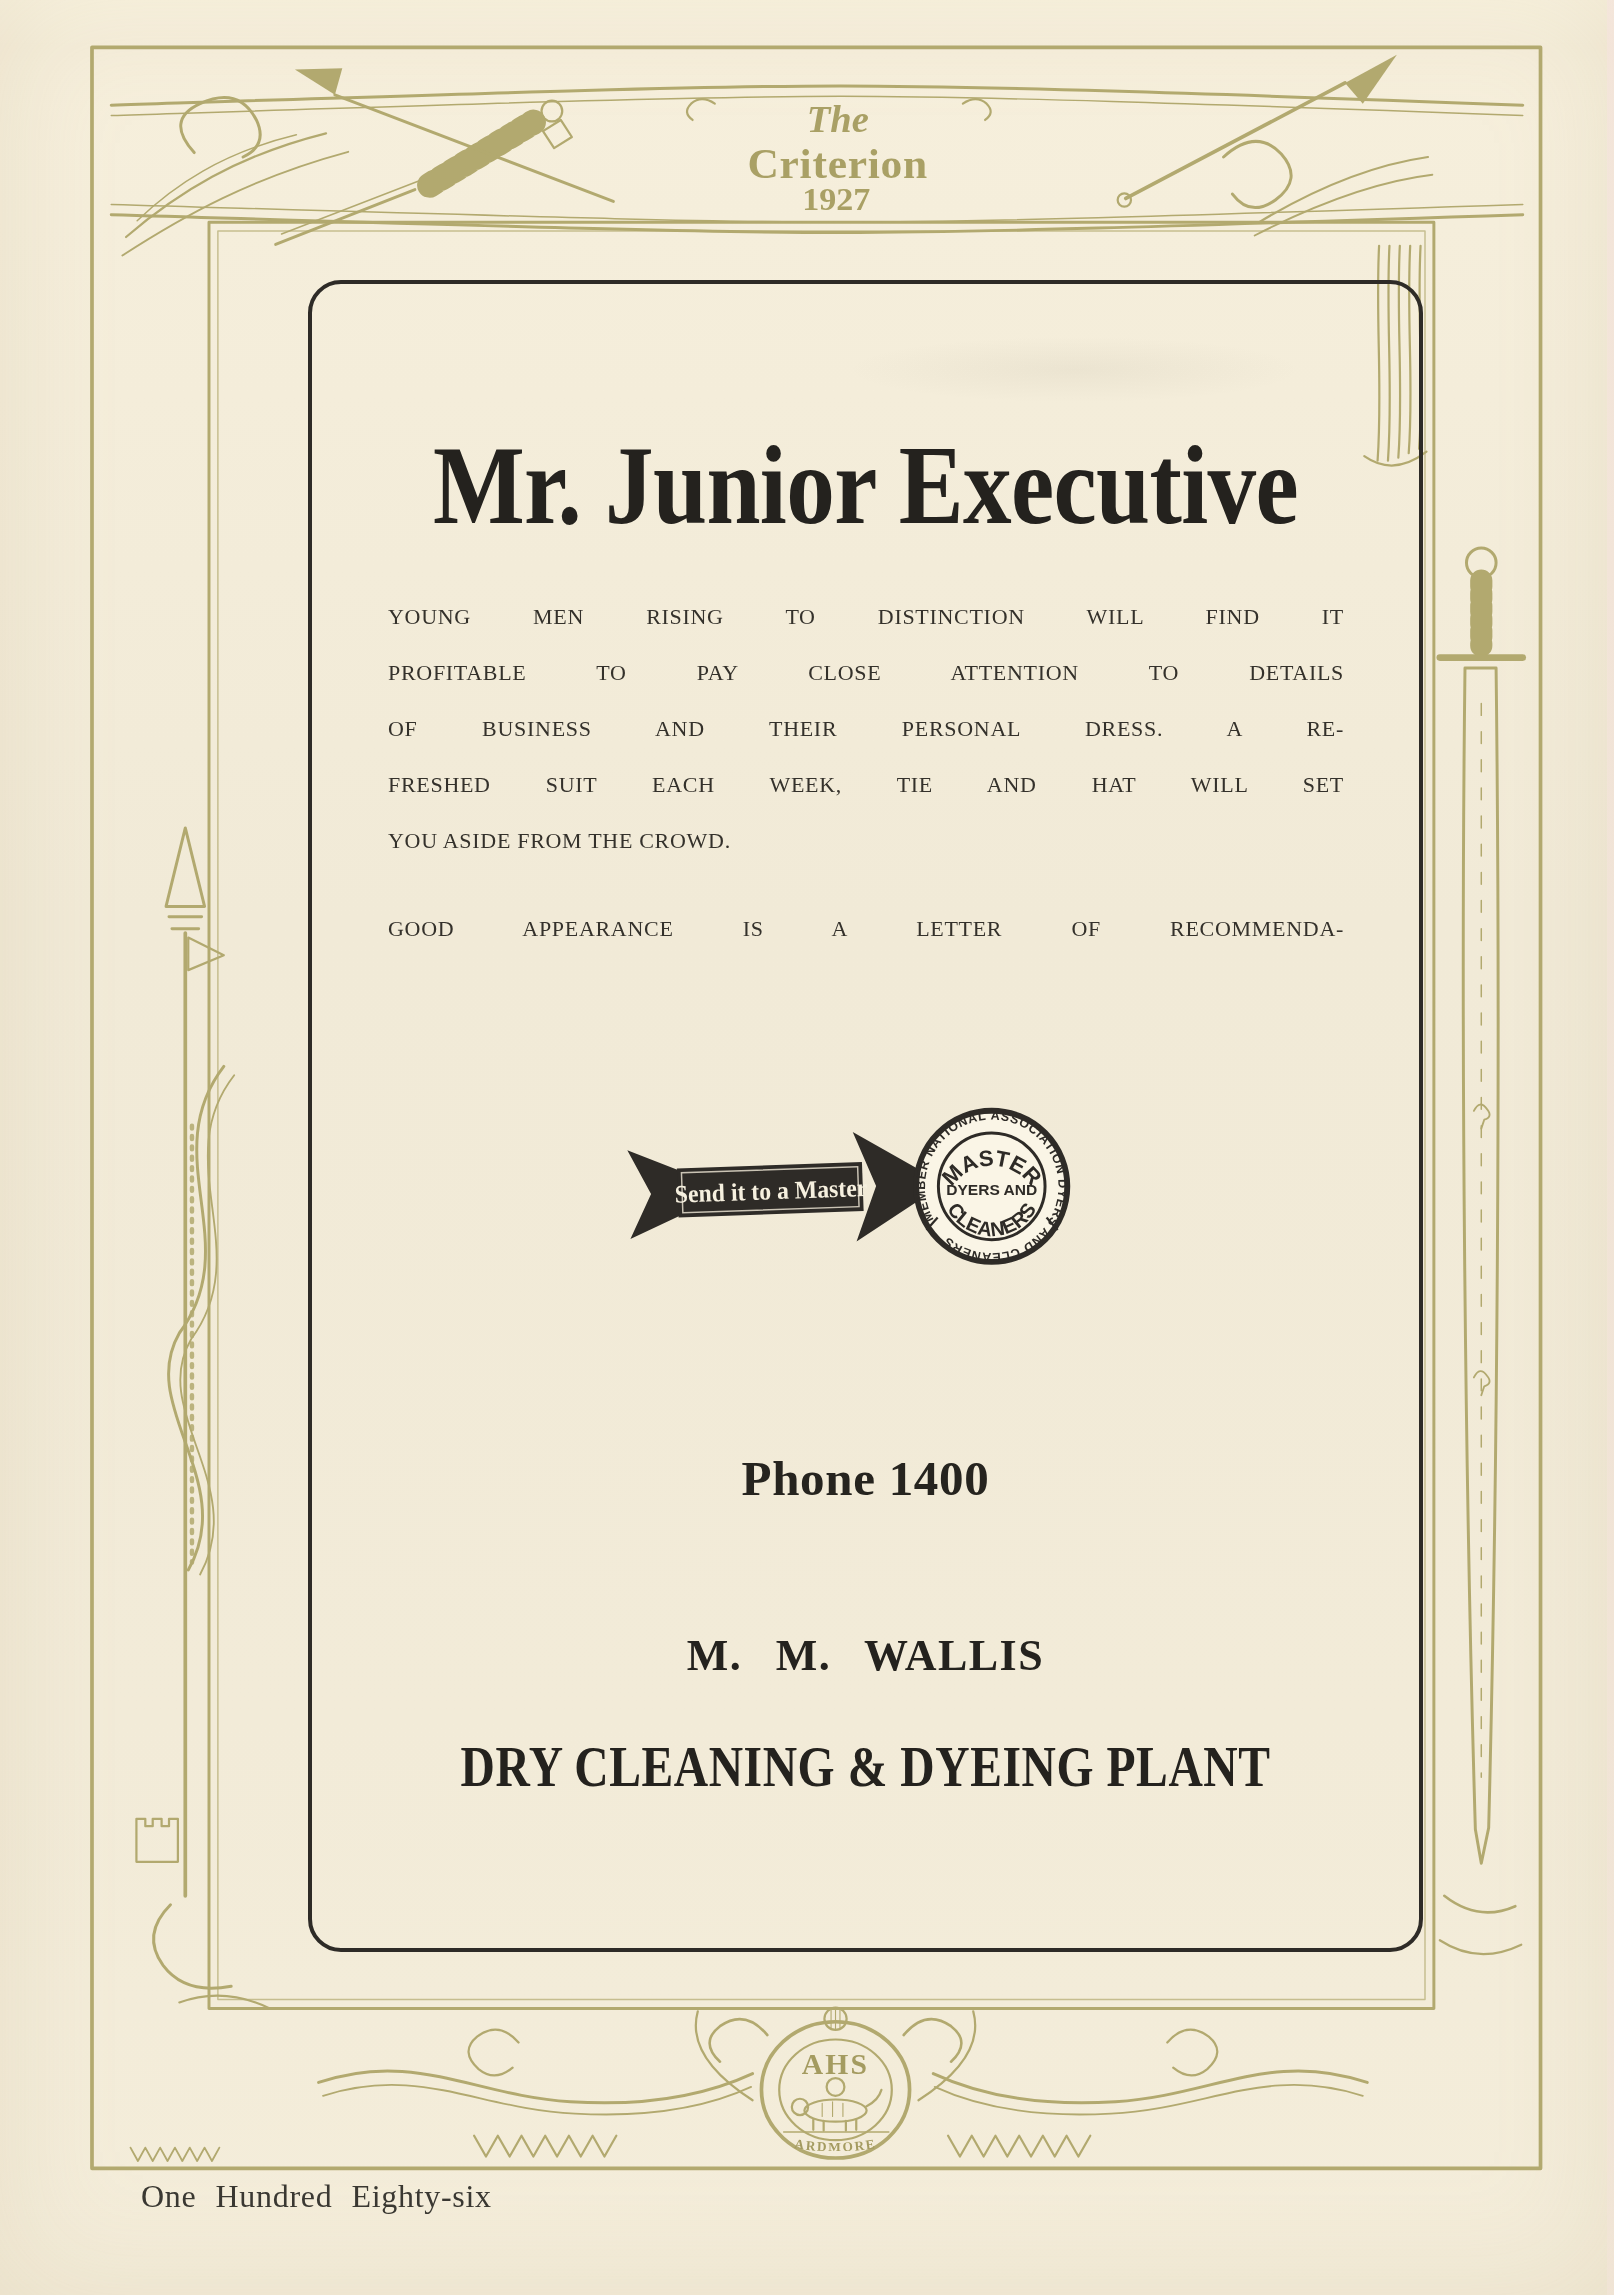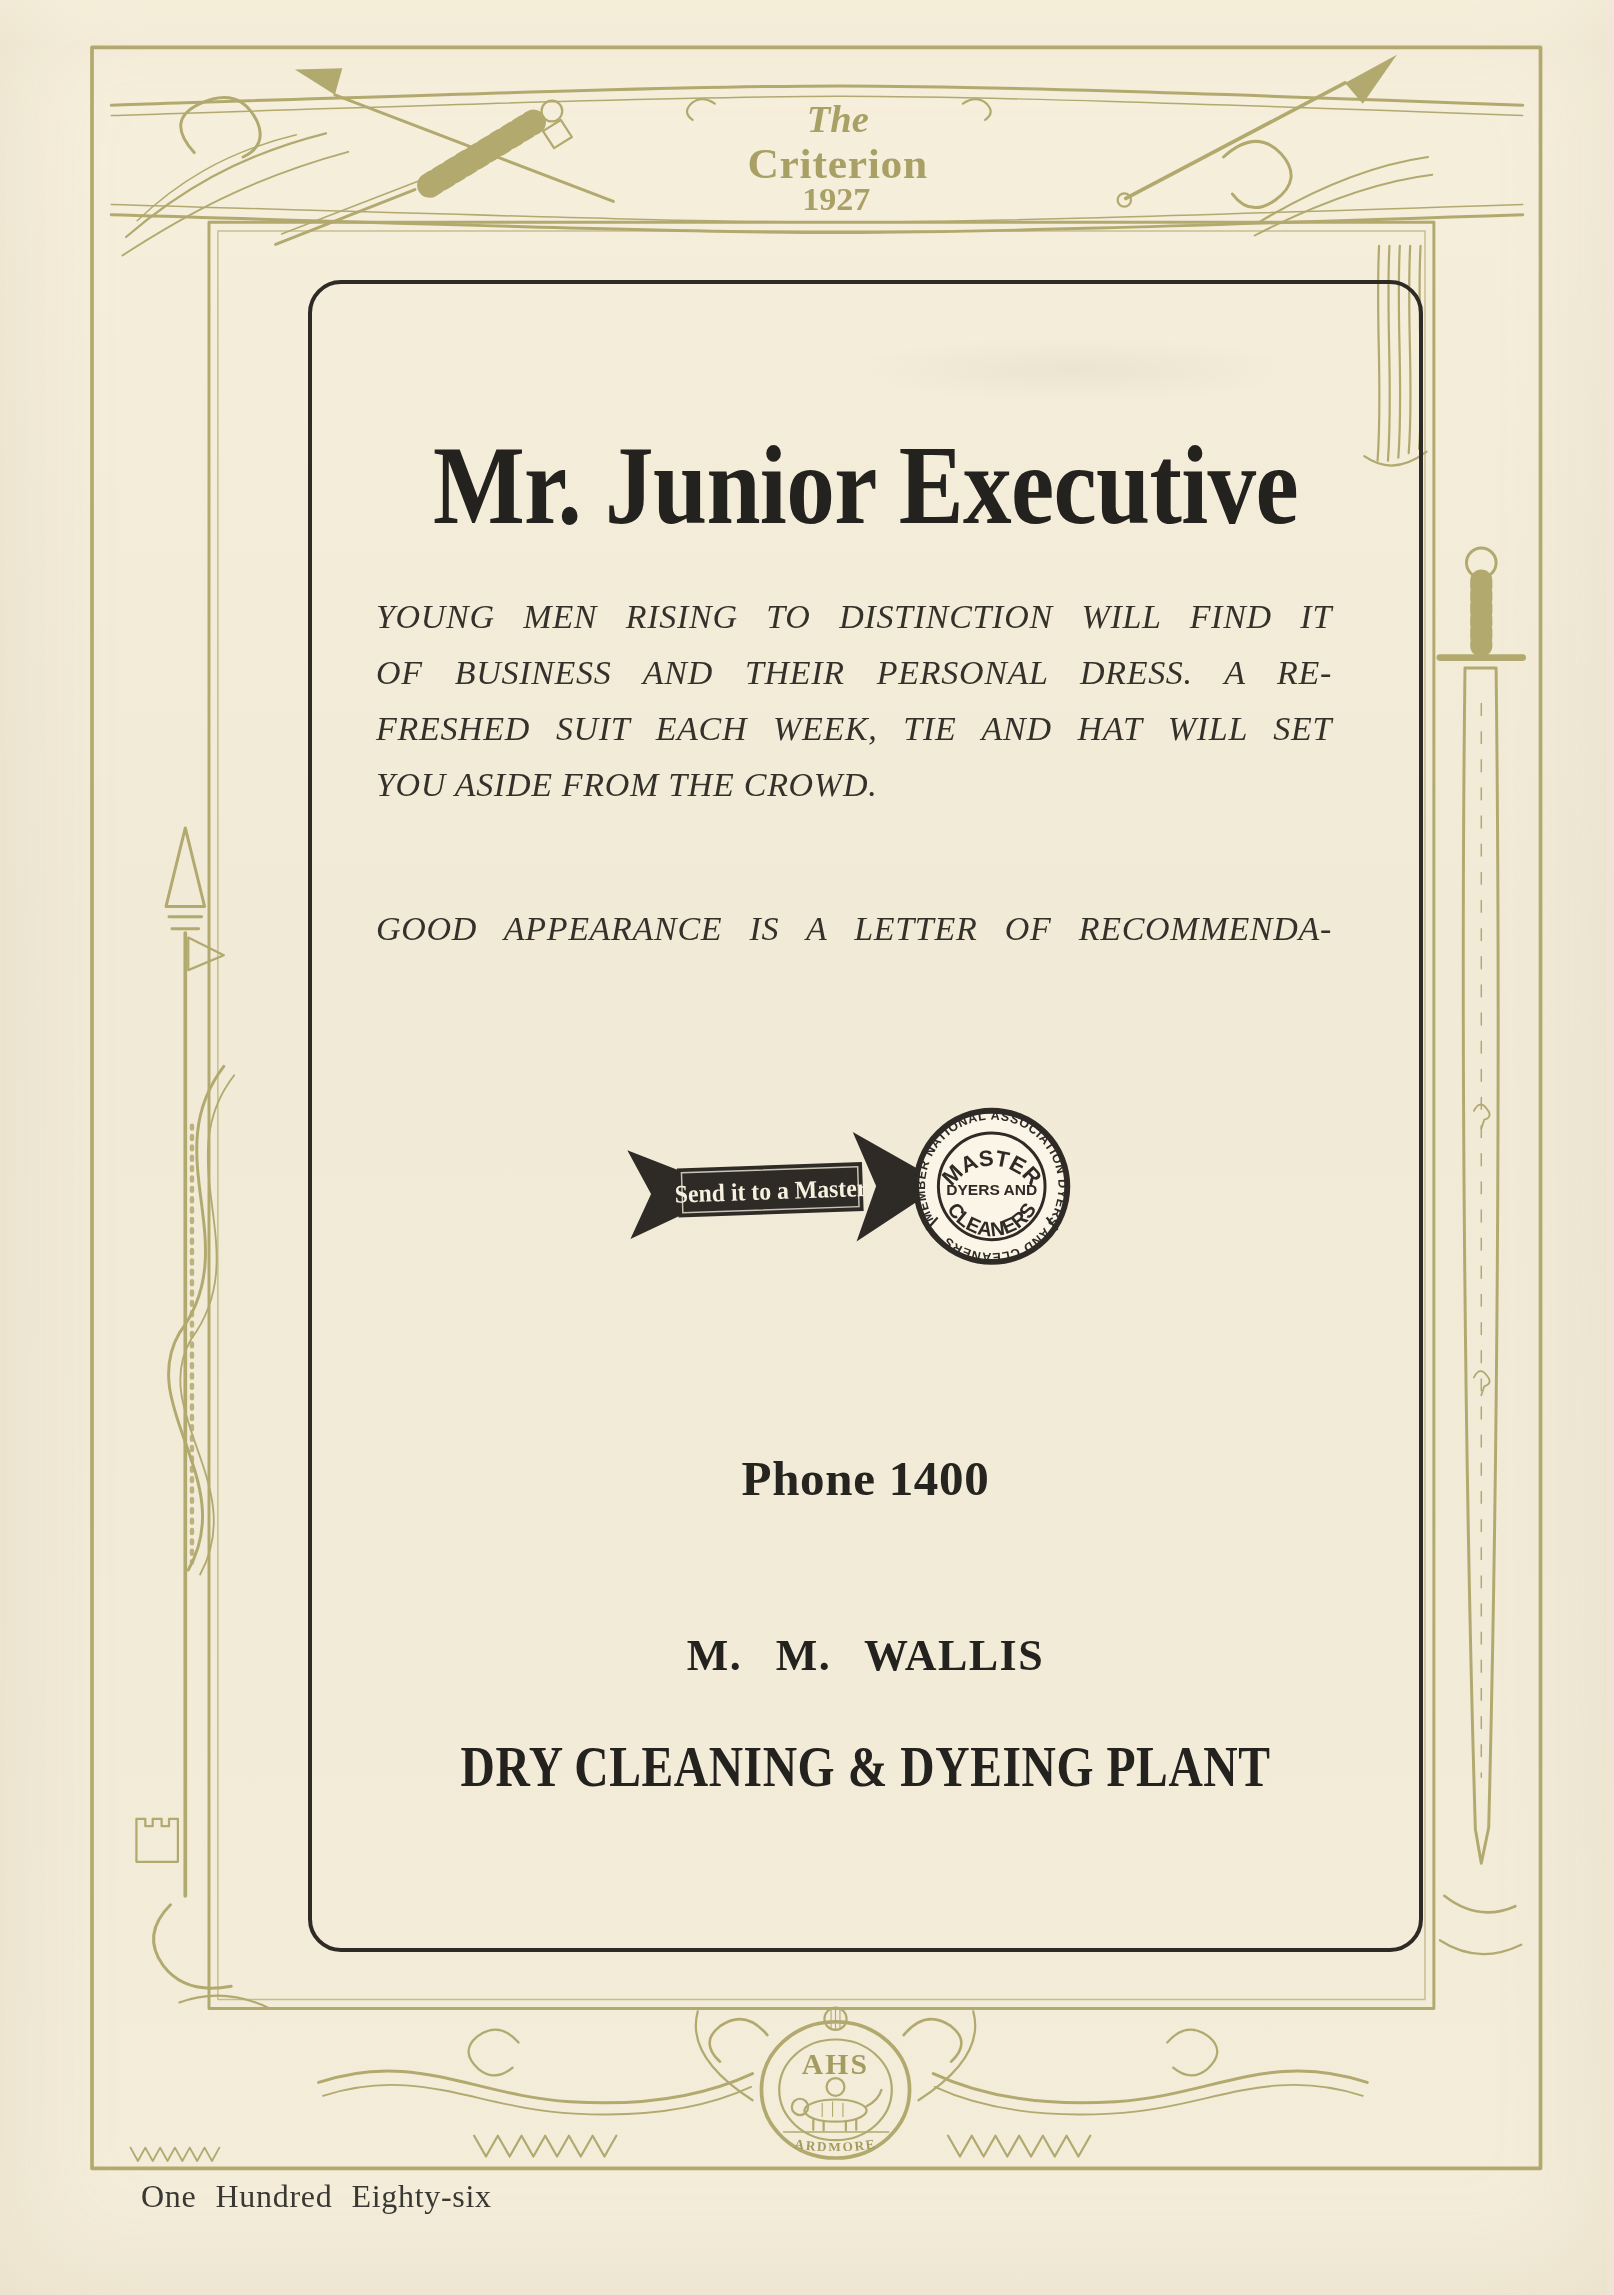--- a/index.html
+++ b/index.html
@@ -18,22 +18,22 @@
   }
   .ghost{position:absolute;left:533px;top:52px;width:459px;height:67px;
     background:radial-gradient(ellipse at center, rgba(120,110,90,.07), transparent 70%);}
   .headline{
     position:absolute;top:62px;left:0;width:100%;text-align:center;
     font-size:113px;line-height:126px;font-weight:700;color:#24221e;
     letter-spacing:-0.7px;transform:scaleX(.86);transform-origin:50% 50%;
     white-space:nowrap;
   }
   .para{
-    position:absolute;left:64px;width:956px;
-    font-size:34px;line-height:56px;letter-spacing:0.7px;color:#34312b;font-style:italic;
+    position:absolute;left:76px;width:956px;
+    font-size:22px;line-height:56px;letter-spacing:0.7px;color:#34312b;
   }
   .para1{top:305px;}
   .para2{top:617px;}
   .jline{text-align:justify;text-align-last:justify;}
   .jline.last{text-align-last:left;}
   svg.logo{position:absolute;left:293px;top:809px;width:489px;height:200px;}
   .phone-line{
     position:absolute;top:1164px;left:0;width:100%;text-align:center;
     font-size:49px;line-height:62px;font-weight:700;color:#26241f;letter-spacing:0.7px;
   }
@@ -174,20 +174,21 @@
     </g>
   </svg>
 
   <div class="content-box">
     <div class="ghost"></div>
 
     <h1 class="headline">Mr. Junior Executive</h1>
 
     <div class="para para1">
         <div class="jline">YOUNG MEN RISING TO DISTINCTION WILL FIND IT</div>
+        <div class="jline">PROFITABLE TO PAY CLOSE ATTENTION TO DETAILS</div>
         <div class="jline">OF BUSINESS AND THEIR PERSONAL DRESS.  A RE-</div>
         <div class="jline">FRESHED SUIT EACH WEEK, TIE AND HAT WILL SET</div>
         <div class="jline last">YOU ASIDE FROM THE CROWD.</div>
       </div>
     <div class="para para2">
         <div class="jline">GOOD APPEARANCE IS A LETTER OF RECOMMENDA-</div>
       </div>
 
     <svg class="logo" viewBox="0 0 660 270">
       <g transform="rotate(-2 240 130)">

